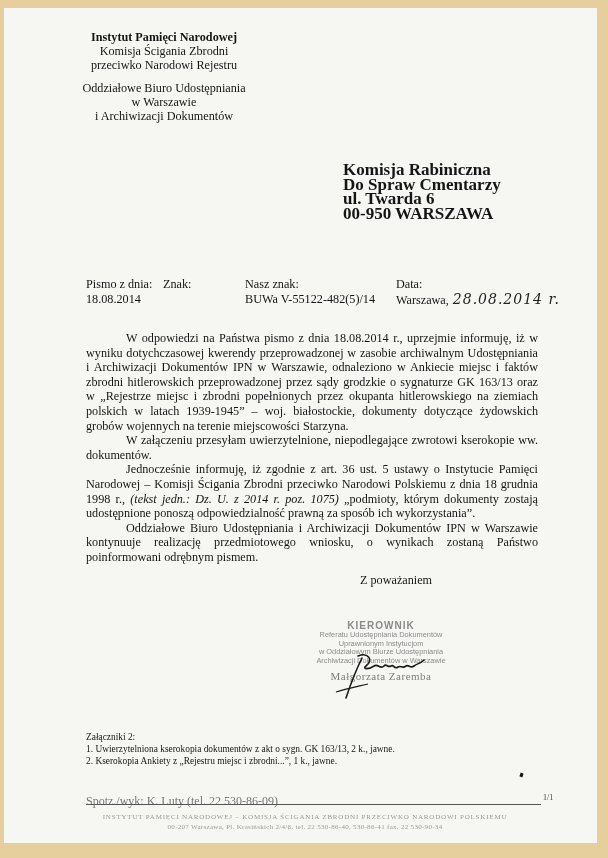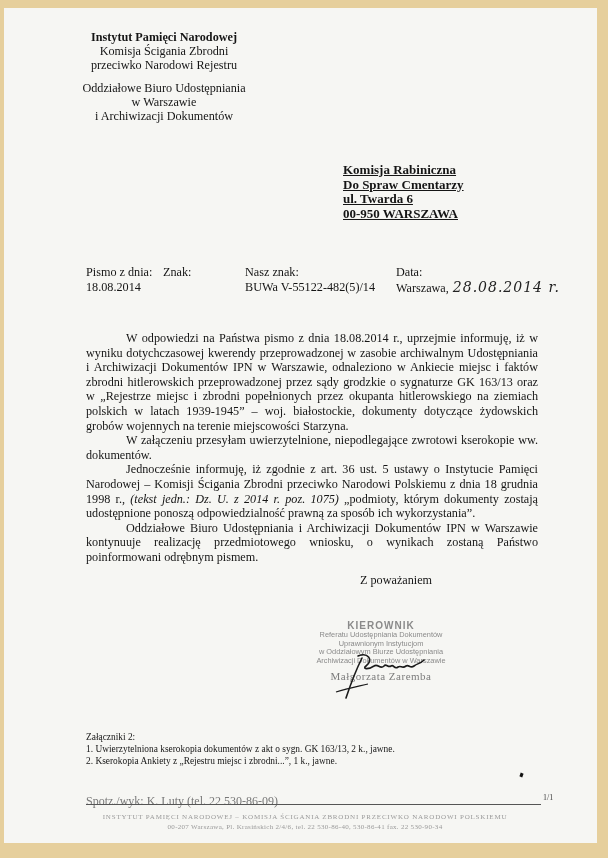--- a/index.html
+++ b/index.html
@@ -11,22 +11,22 @@
     color: #151515;
   }
   .page {
     position: absolute; left: 4px; top: 8px; width: 593px; height: 835px;
     background: #f6f6f3;
   }
   .abs { position: absolute; }
   .hdr { left: 62px; top: 30px; width: 204px; text-align: center; font-size: 12.2px; line-height: 14px; }
   .hdr .b { font-weight: bold; }
   .hdr .gap { height: 9px; }
-  .recipient { left: 343px; top: 163px; font-size: 13px; line-height: 14.5px; font-weight: bold; text-decoration: underline; }
-  .ref { top: 265px; font-size: 12.2px; line-height: 14.5px; }
+  .recipient { left: 343px; top: 163px; font-size: 17px; line-height: 14.5px; font-weight: bold; }
+  .ref { top: 277px; font-size: 12.2px; line-height: 14.5px; }
   .hand {
     font-family: "DejaVu Serif", serif; font-style: italic; font-size: 14px;
     color: #222; letter-spacing: 1px; margin-left: 4px;
   }
   .body {
     left: 86px; top: 331px; width: 452px; font-size: 12.2px; line-height: 14.6px;
     text-align: justify;
   }
   .body p { margin: 0; text-indent: 40px; }
   .body i { font-style: italic; }

